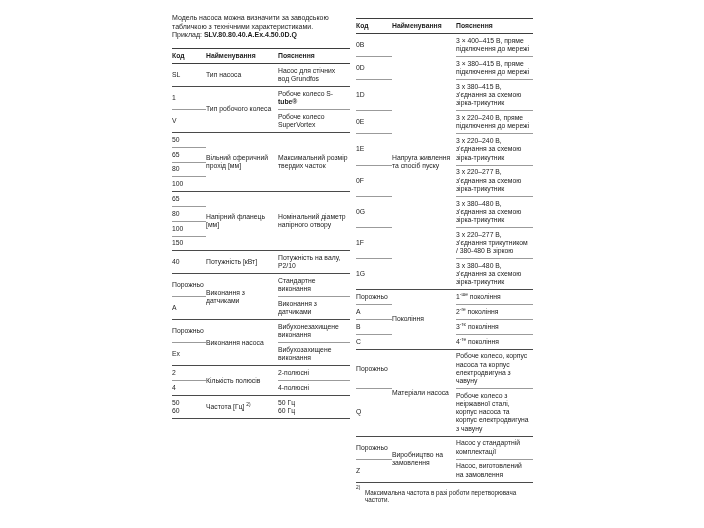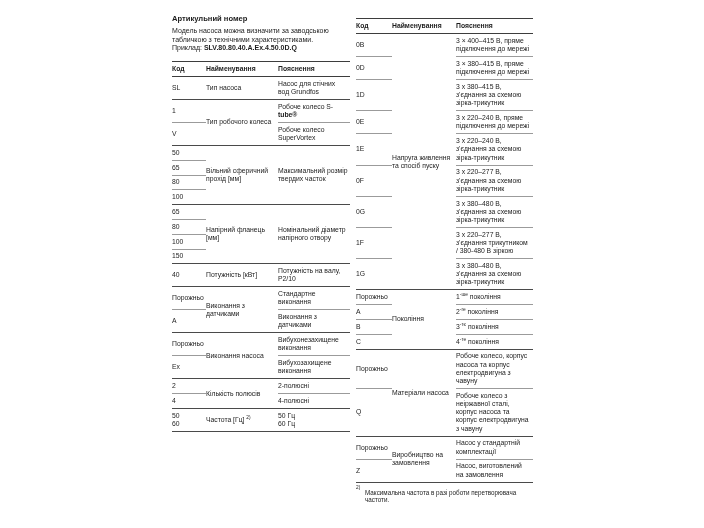--- a/index.html
+++ b/index.html
@@ -39,21 +39,20 @@
     margin:6px 0 0 0;padding-left:9px;
   }
   p.footnote .fn-marker{position:absolute;left:0;top:-1px;font-size:4.8px;}
 </style>
 </head>
 <body>
 
 <div class="page">
 
   <div class="col col-left">
-    <h1 class="title">Артикульний номер</h1>
     <p class="intro">Модель насоса можна визначити за заводською табличкою з технічними характеристиками.</p>
     <p class="example"><span>Приклад:</span> <b>SLV.80.80.40.A.Ex.4.50.0D.Q</b></p>
     <table class="spec">
         <thead>
           <tr>
             <th>Код</th>
             <th>Найменування</th>
             <th>Пояснення</th>
           </tr>
         </thead>

